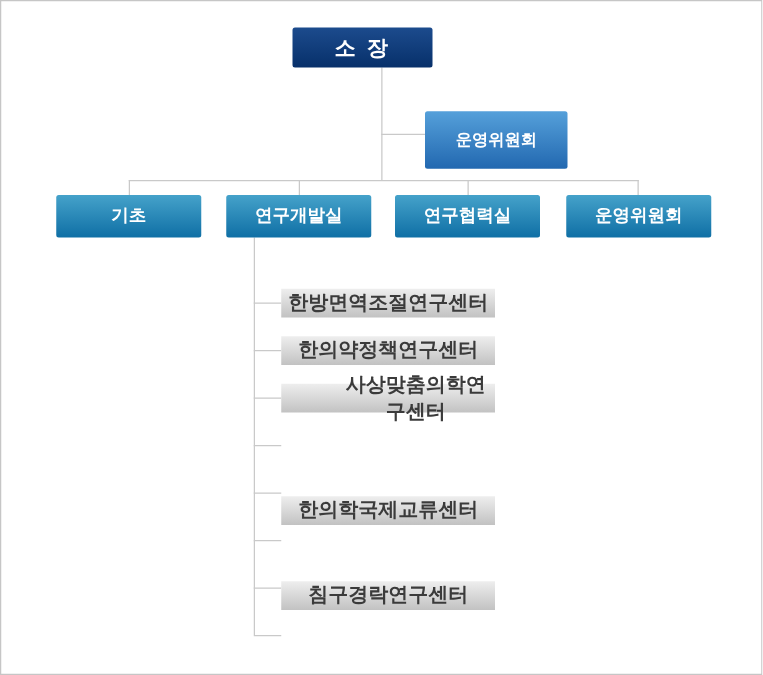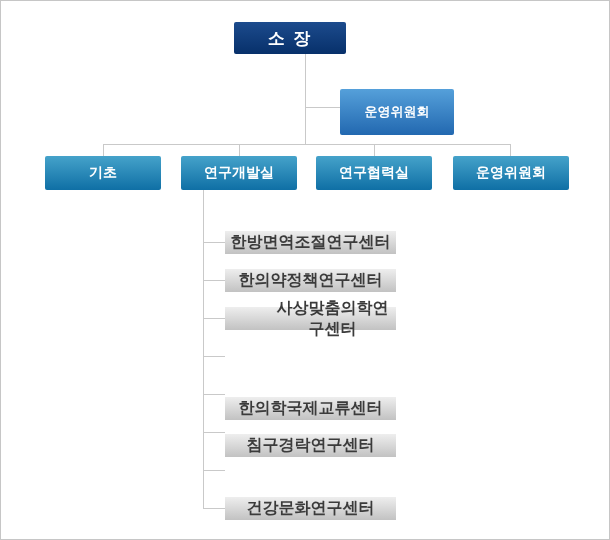--- a/index.html
+++ b/index.html
@@ -77,16 +77,15 @@
 
   <div class="box dept d0">기초</div>
   <div class="box dept d1">연구개발실</div>
   <div class="box dept d2">연구협력실</div>
   <div class="box dept d3">운영위원회</div>
 
   <div class="box center" style="top:230px;">한방면역조절연구센터</div>
   <div class="box center" style="top:268px;">한의약정책연구센터</div>
   <div class="box center" style="top:306px;padding-left:44px;">사상맞춤의학연구센터</div>
   <div class="box center" style="top:396px;">한의학국제교류센터</div>
-  <div class="box center" style="top:433px;text-align:center;">침구경락연구센터</div>
-  <div class="box center" style="top:496px;">건강문화연구센터</div>
+  <div class="box center" style="top:464px;text-align:center;">침구경락연구센터</div>
 
 </div>
 
 </body></html>

